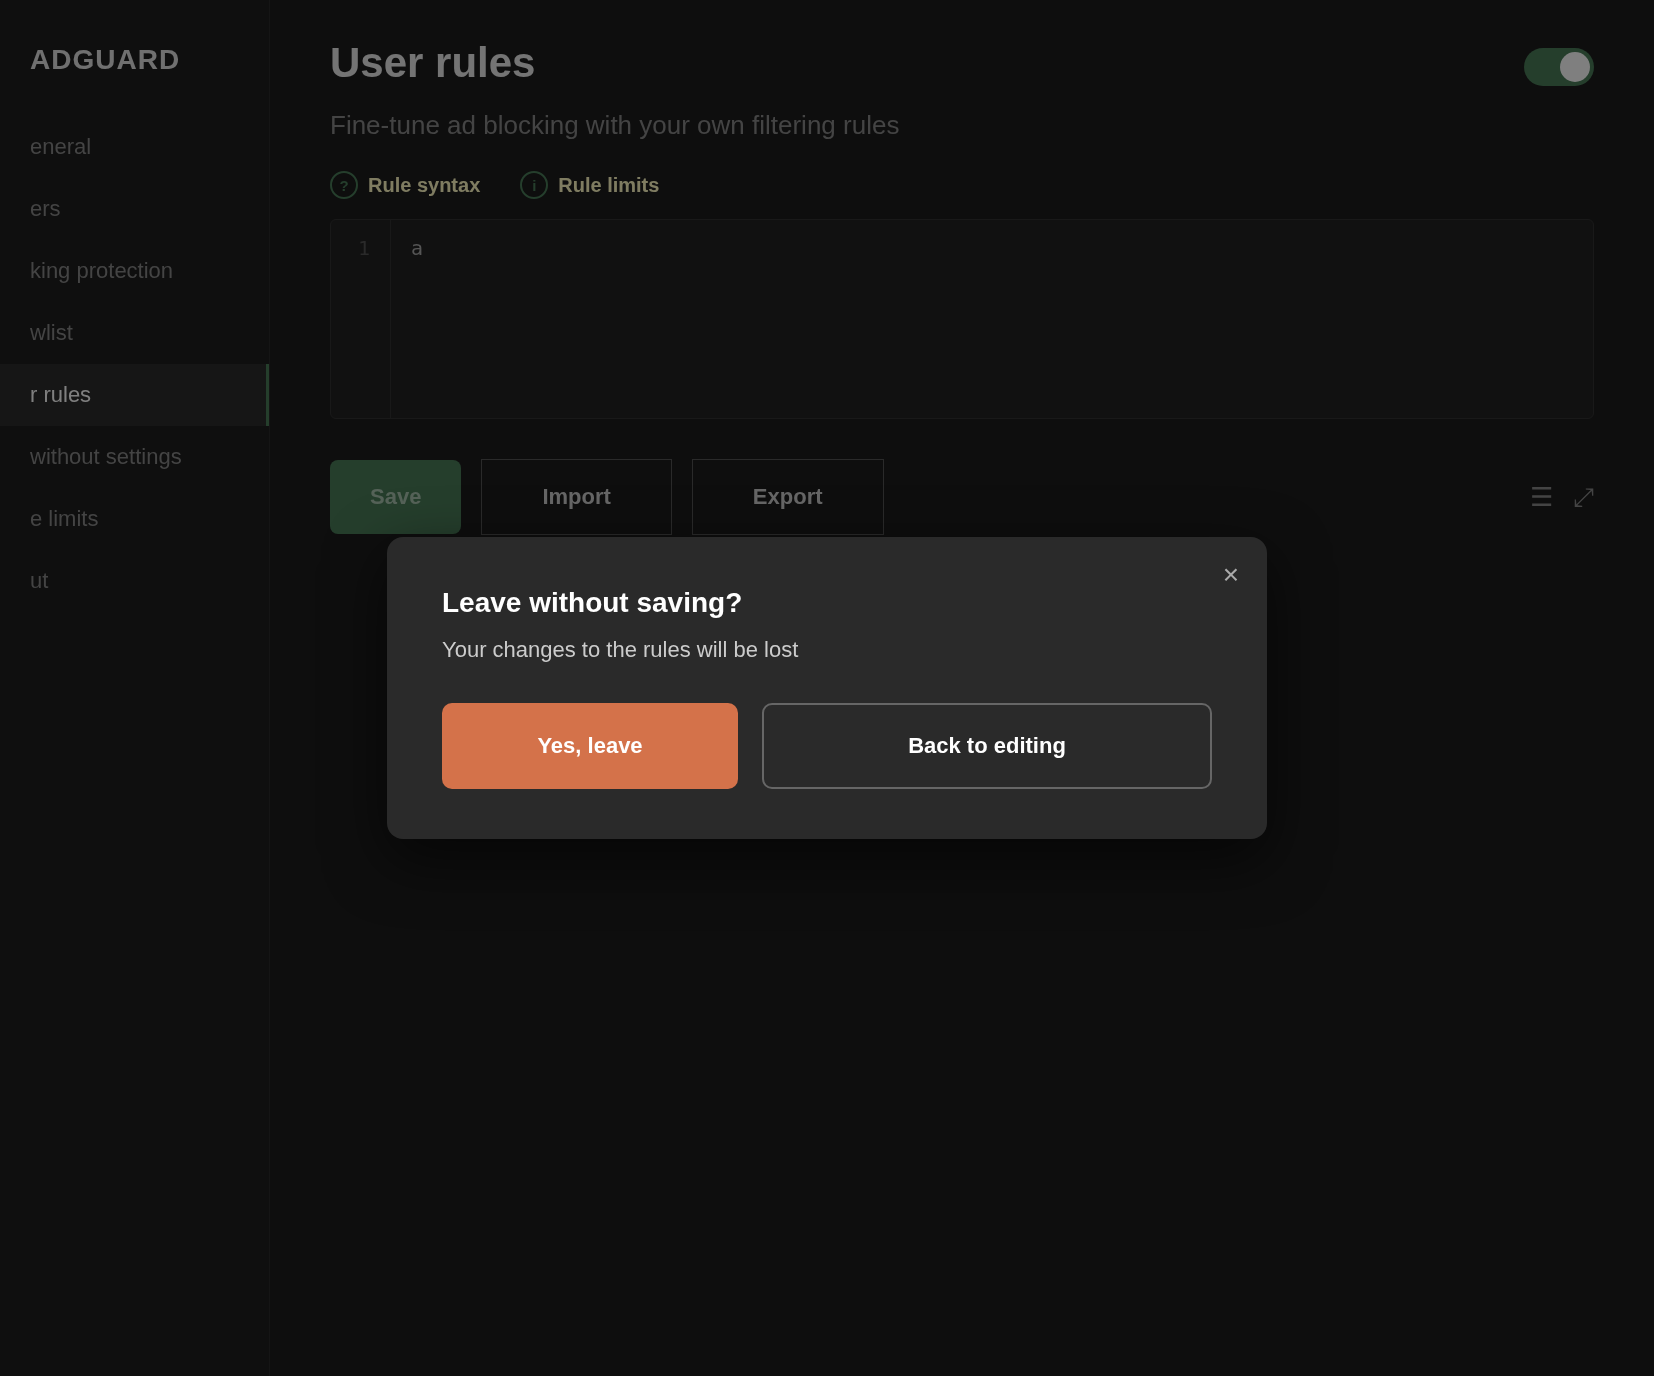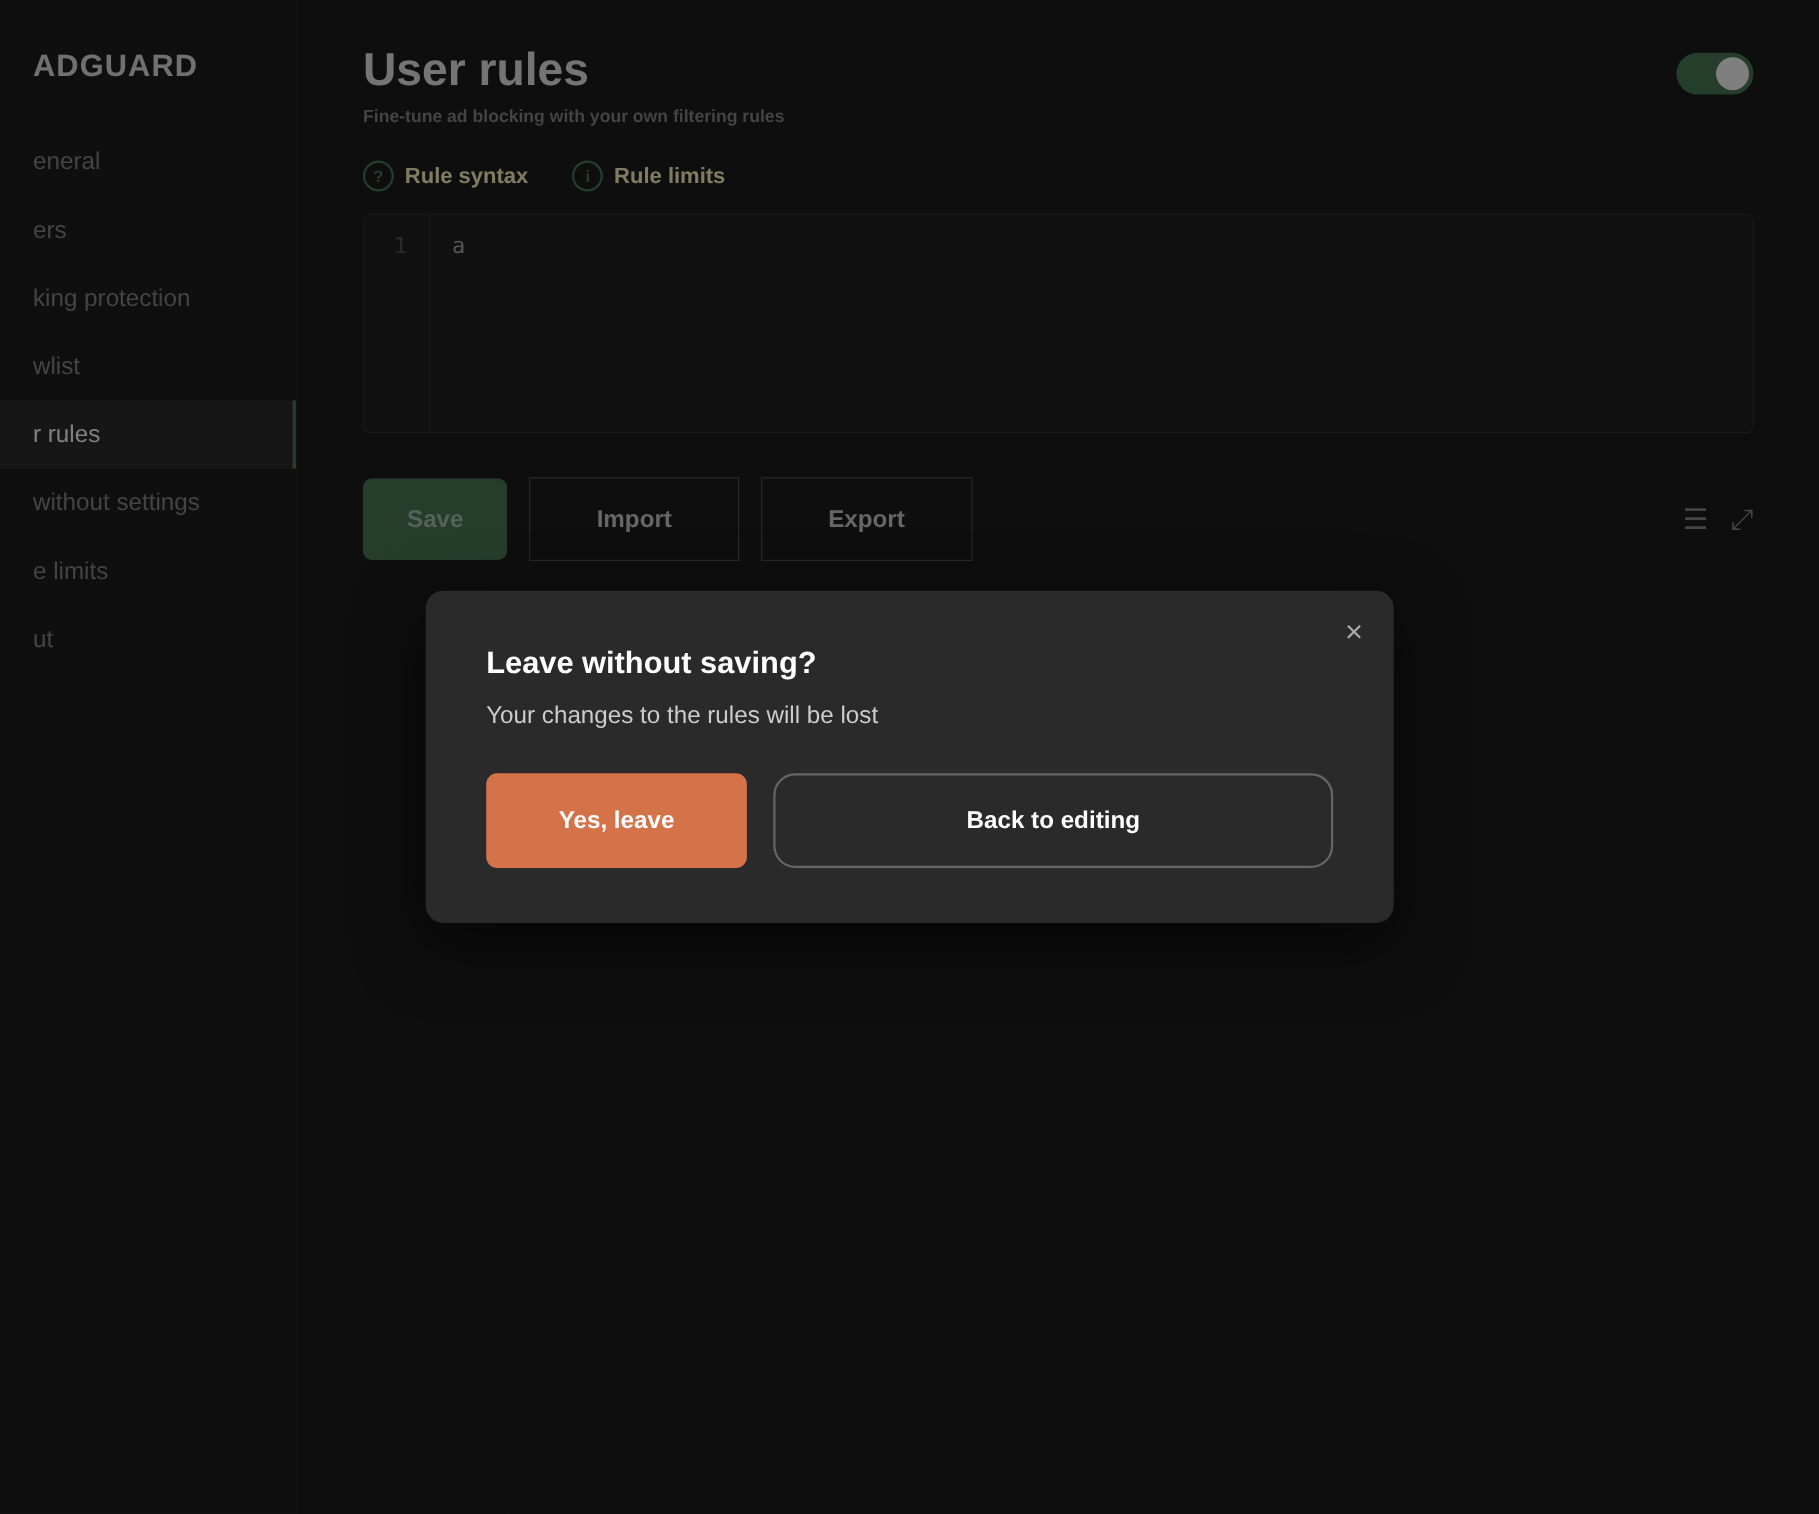--- a/index.html
+++ b/index.html
@@ -66,23 +66,22 @@
 
     .page-title {
       color: #e8e8e8;
       font-size: 42px;
       font-weight: 600;
       line-height: 1.1;
     }
 
     .page-subtitle {
       color: #888;
-      font-size: 16px;
-      margin-top: 12px;
-      font-weight: bold;
+      font-size: 26px;
+      margin-top: 24px;
     }
 
     
     .toggle-switch {
       width: 70px;
       height: 38px;
       background: #4a7c59;
       border-radius: 19px;
       position: relative;
       cursor: pointer;
@@ -256,32 +255,32 @@
       display: flex;
       gap: 24px;
     }
 
     .btn-danger {
       background: #d4724a;
       color: #fff;
       border: none;
       border-radius: 10px;
       padding: 28px 0;
-      width: 237px;
+      width: 296px;
       font-size: 22px;
       font-weight: 700;
       cursor: pointer;
       text-align: center;
     }
 
     .btn-secondary {
       background: transparent;
       color: #fff;
       border: 2px solid #666;
-      border-radius: 20px;
+      border-radius: 10px;
       padding: 28px 0;
       flex: 1;
       font-size: 22px;
       font-weight: 700;
       cursor: pointer;
       text-align: center;
     }
   </style>
 </head>
 <body>

